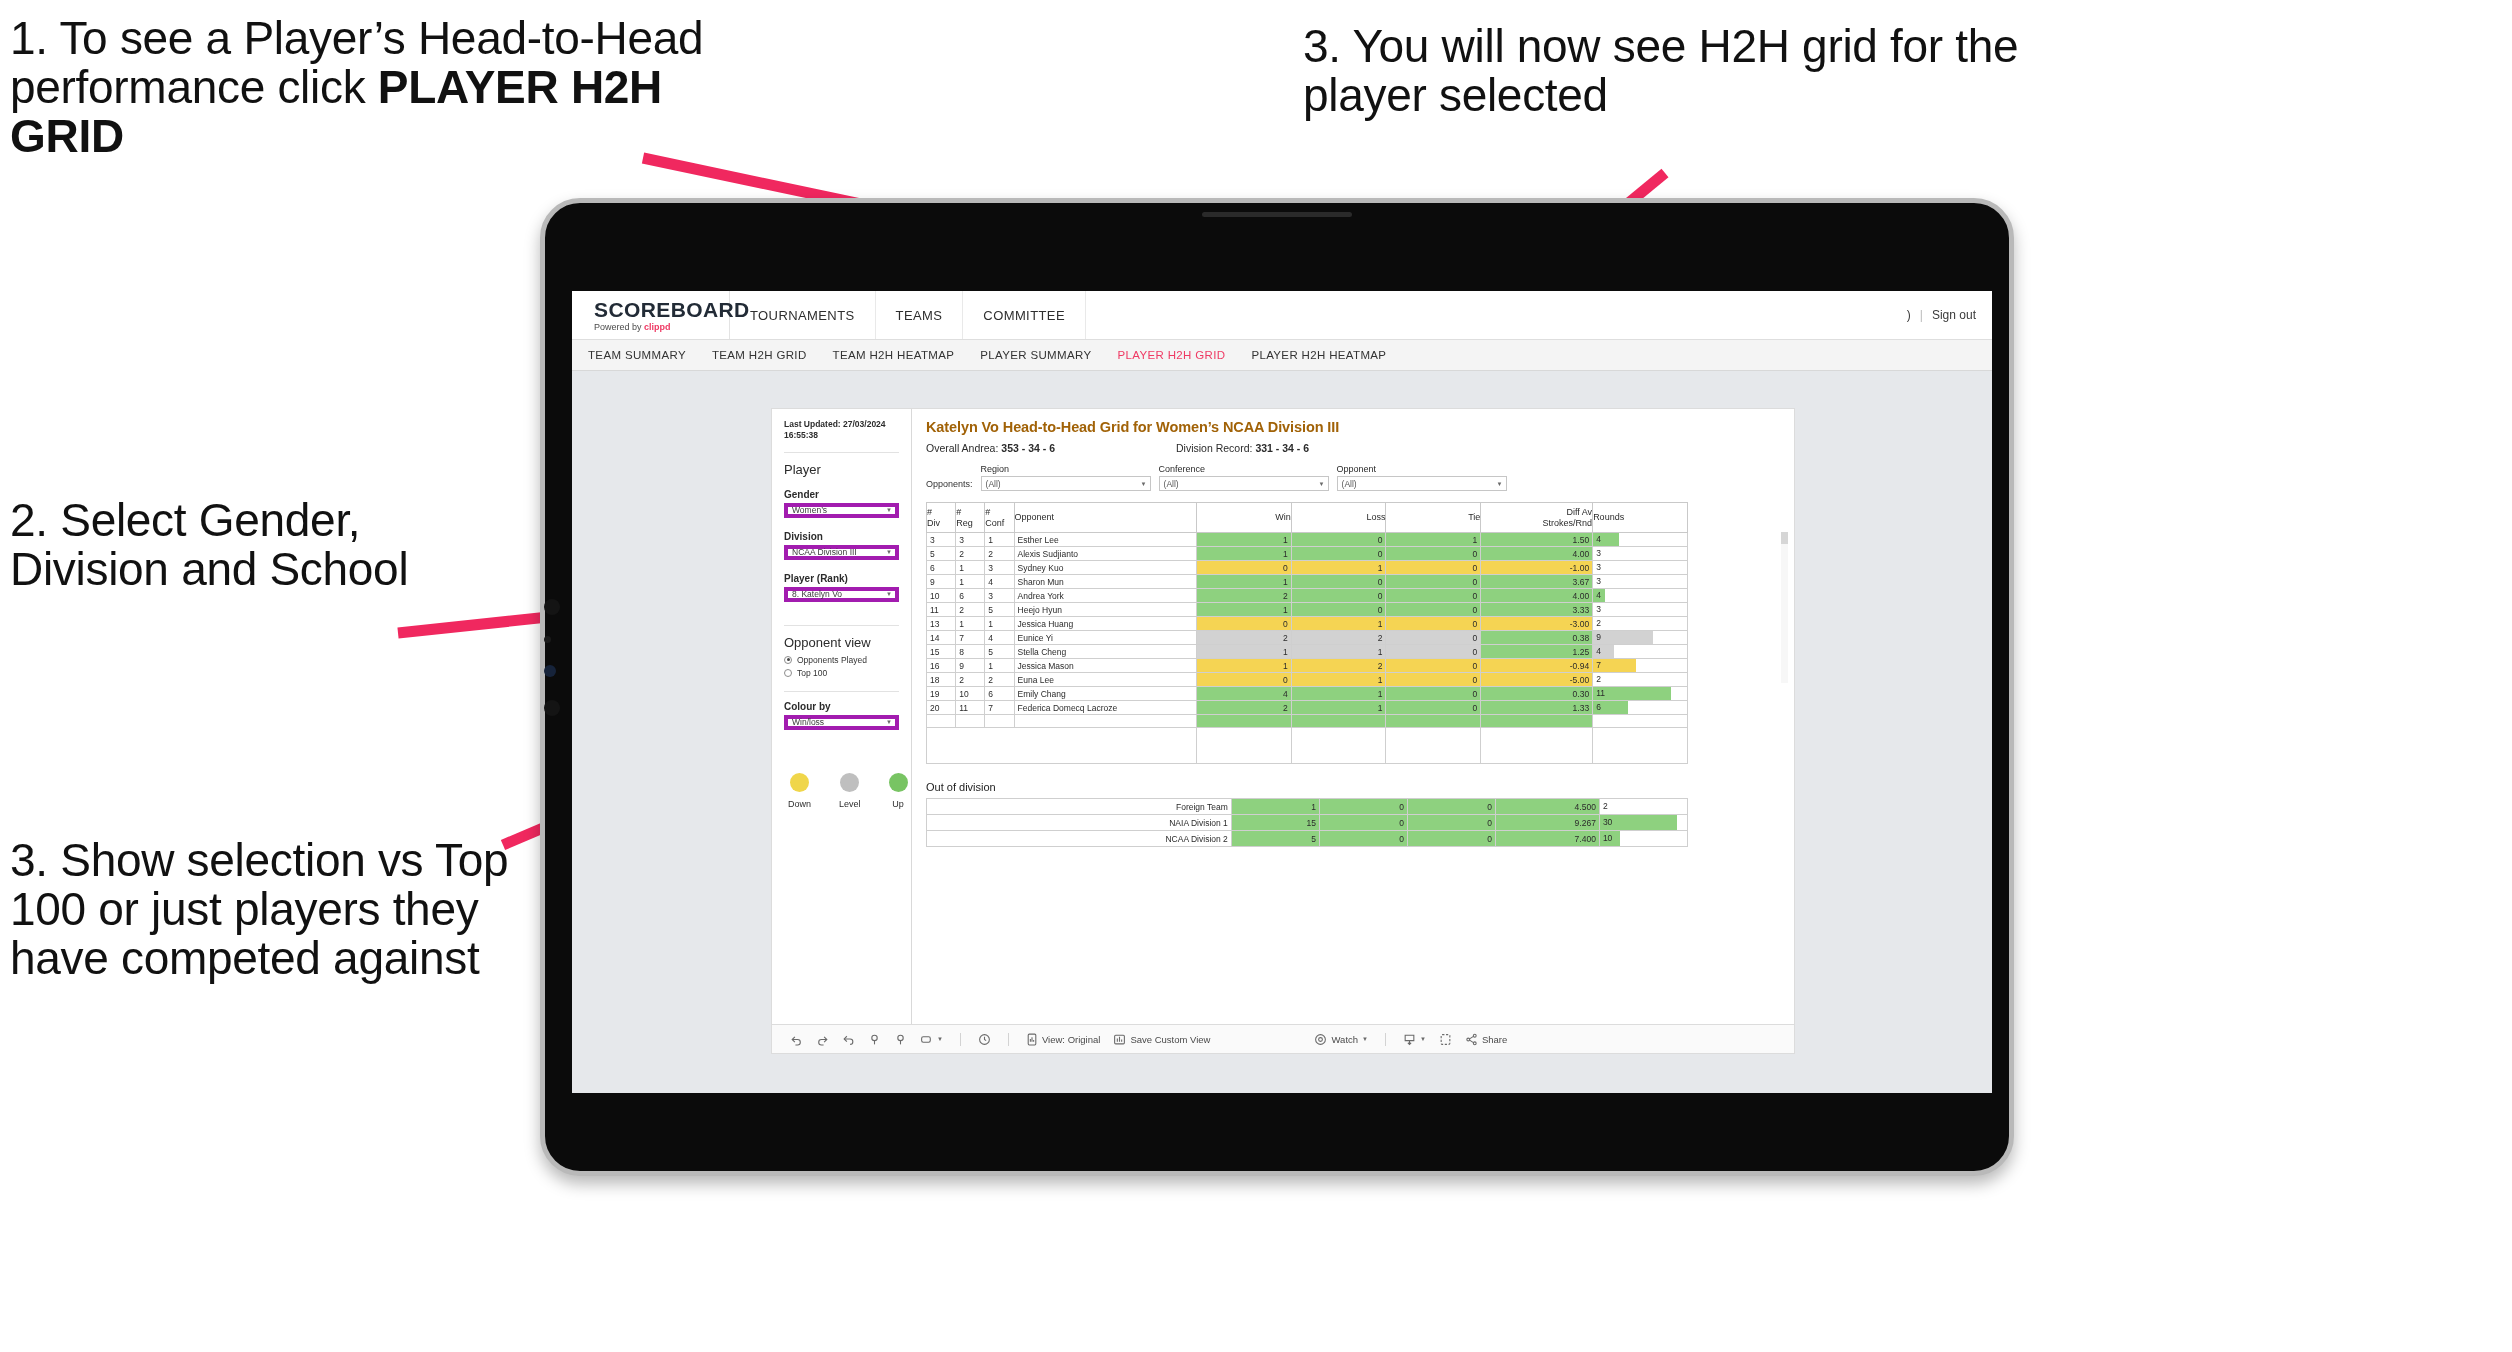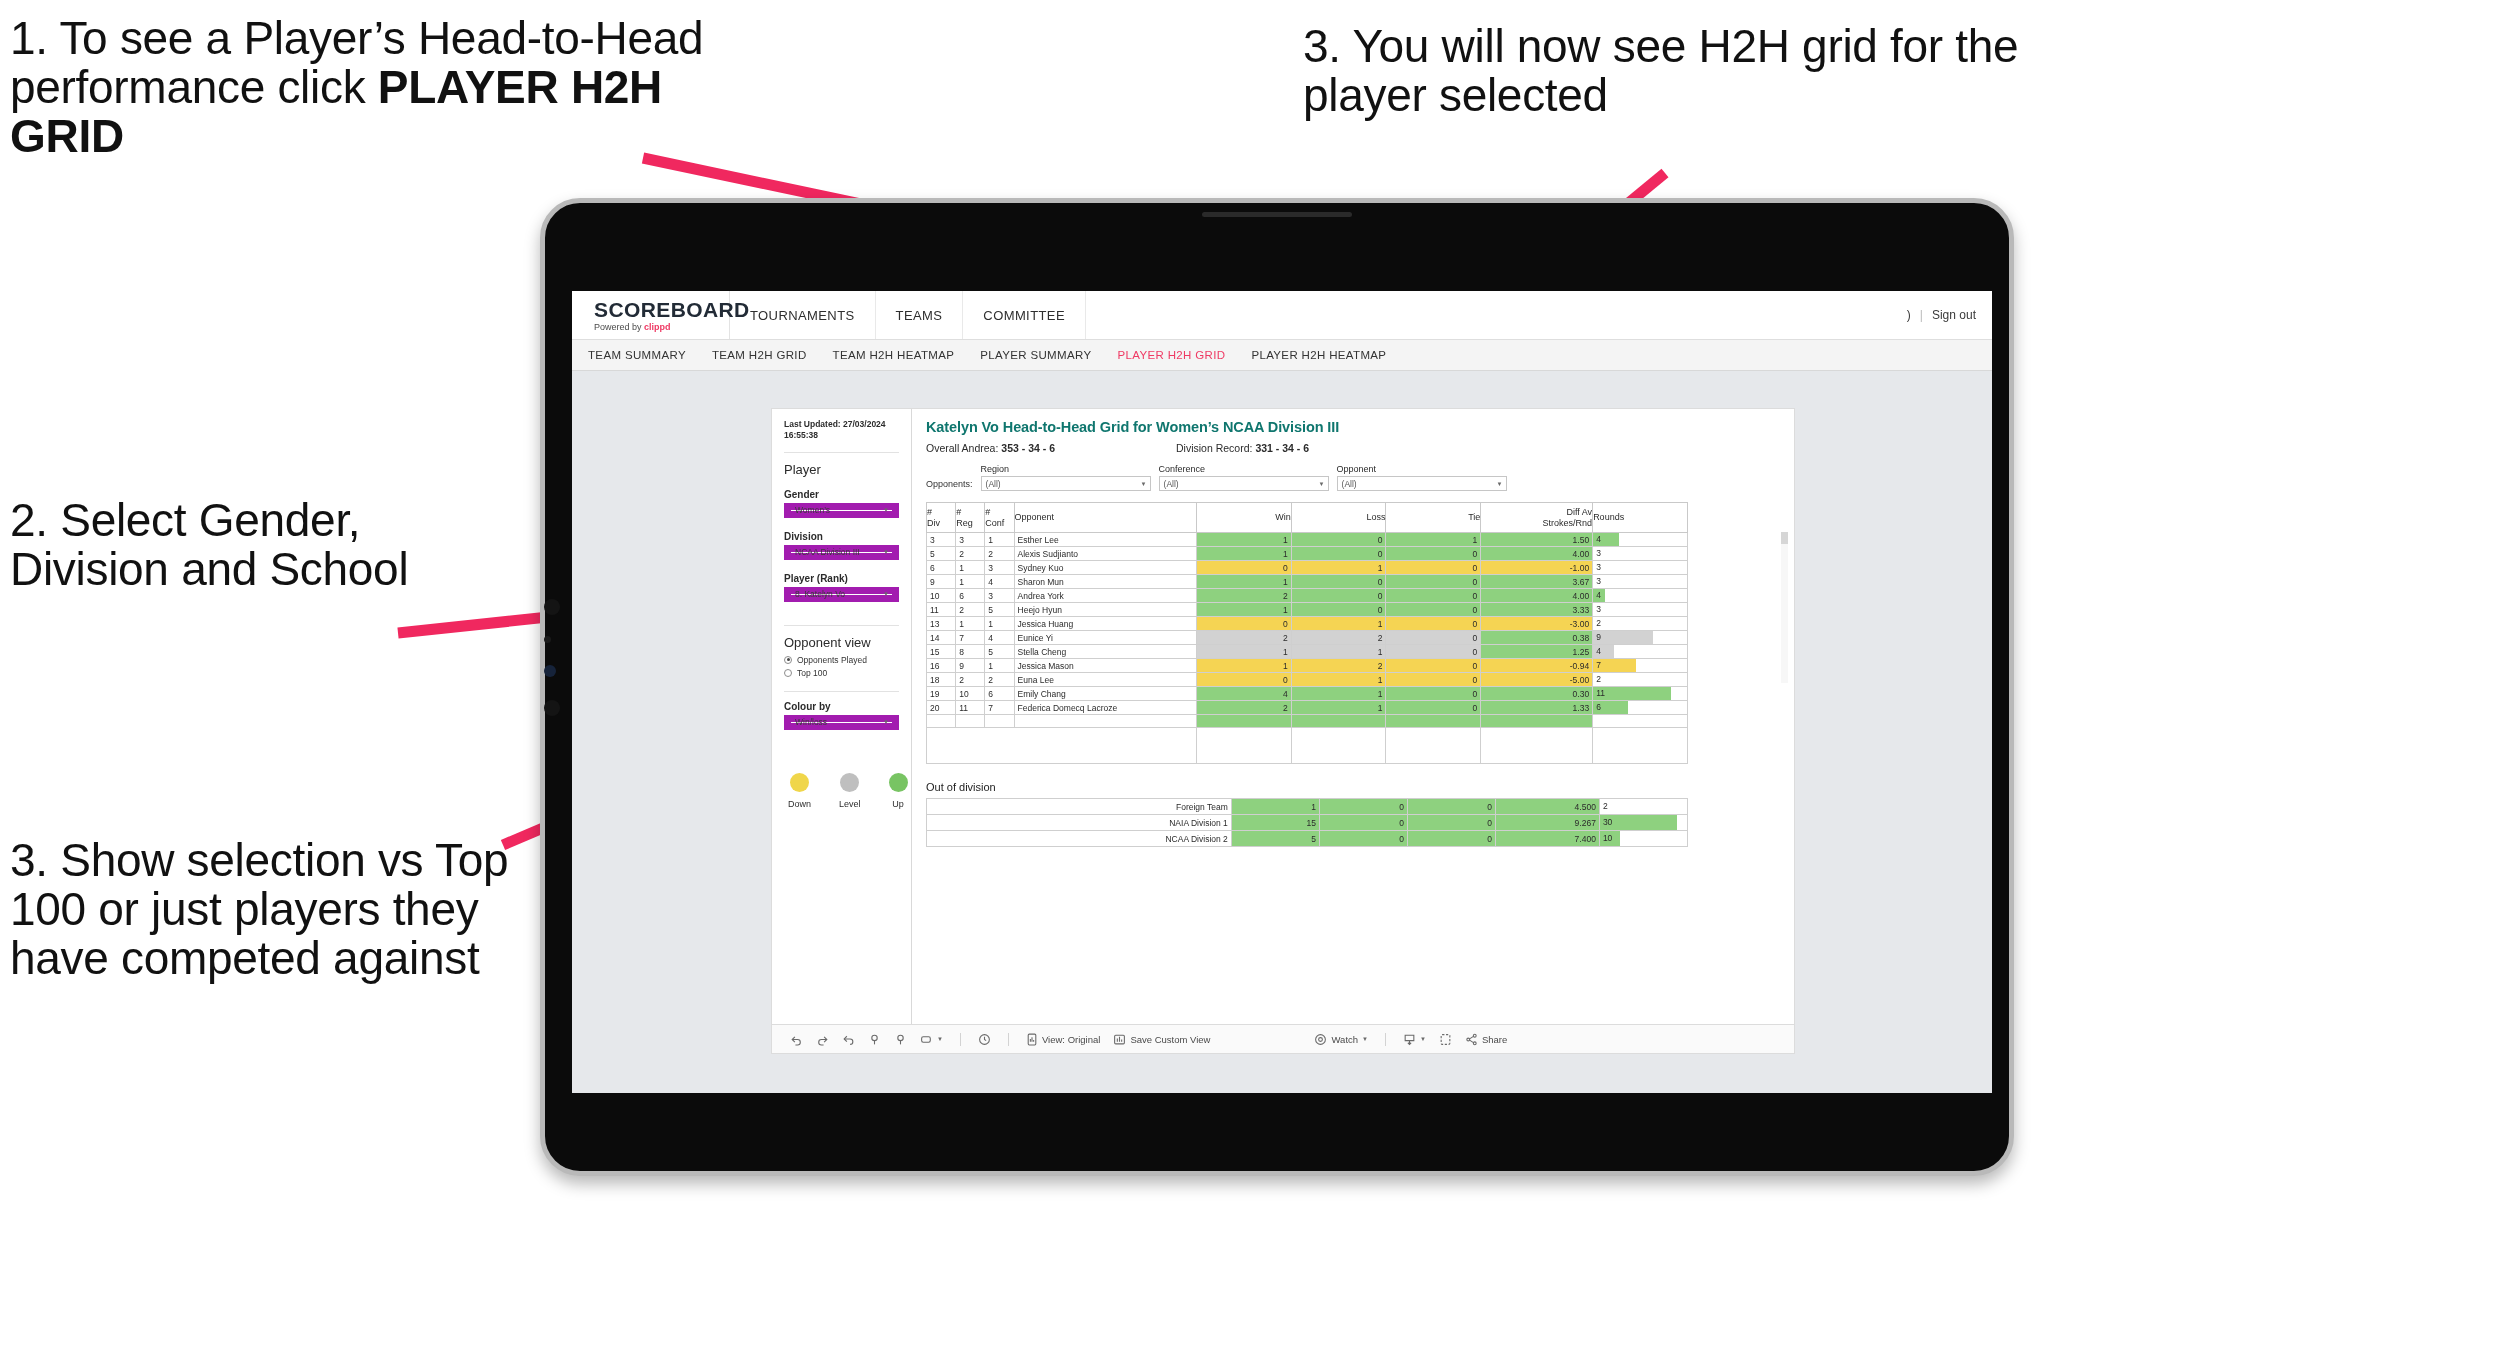--- a/index.html
+++ b/index.html
@@ -106,38 +106,38 @@
   #sidebar {
     width: 140px; border-right: 1px solid #d9d9d9;
     padding: 10px 12px 0 12px; display: flex; flex-direction: column;
   }
   .updated { font-size: 8.5px; color: #2d2d2d; line-height: 1.35; font-weight: 600; }
   .sb-rule { border-top: 1px solid #e2e2e2; margin: 10px 0 9px 0; }
   .sb-h { font-size: 13px; color: #2b2b2b; margin-bottom: 12px; }
   .sb-h2 { font-size: 13px; color: #2b2b2b; margin-bottom: 5px; }
   .sb-label { font-size: 10px; font-weight: 700; color: #2b2b2b; margin-bottom: 3px; }
   .sb-select {
-    height: 15px; border: 7px solid #a21caf; background: #fff;
+    height: 15px; border: 4px solid #a21caf; background: #fff;
     display: flex; align-items: center; justify-content: space-between;
     padding: 0 3px 0 4px; font-size: 8.5px; color: #3a3a3a; margin-bottom: 13px;
   }
   .caret { font-size: 6px; color: #6a6a6a; }
   .radio-row { display: flex; align-items: center; gap: 5px; margin-bottom: 3px; font-size: 8.5px; color: #333; }
   .radio { width: 8px; height: 8px; border: 1px solid #8d8d8d; border-radius: 50%; background:#fff;
            position: relative; flex: none; }
   .radio.on::after { content:''; position:absolute; left:1.5px; top:1.5px; width:3px; height:3px;
                      border-radius:50%; background:#444; }
   .legend { display: flex; gap: 28px; margin-top: 30px; padding-left: 4px; }
   .legend-col { display: flex; flex-direction: column; align-items: center; gap: 7px; }
   .dot { width: 19px; height: 19px; border-radius: 50%; }
   .legend-txt { font-size: 9px; color: #2e2e2e; }
 
   
   #main { flex: 1; padding: 10px 16px 0 14px; min-width: 0; display: flex; flex-direction: column; }
-  .viz-title { font-size: 14.5px; color: #0f766e; font-weight: 600; letter-spacing: -.1px; }
+  .viz-title { font-size: 14.5px; color: #a16207; font-weight: 600; letter-spacing: -.1px; }
   .records { display: flex; margin-top: 7px; font-size: 10.5px; color: #2b2b2b; }
   .records .r1 { width: 250px; }
   .records b { font-weight: 700; }
   .filters { display: flex; align-items: flex-end; gap: 8px; margin-top: 10px; }
   .flabel { font-size: 9px; color: #333; padding-bottom: 2px; }
   .fgroup { display: flex; flex-direction: column; }
   .fgroup .fhead { font-size: 9px; color: #2b2b2b; margin-bottom: 2px; }
   .fsel {
     width: 170px; height: 15px; border: 1px solid #c6c6c6; background: #fff;
     display: flex; align-items: center; justify-content: space-between;

